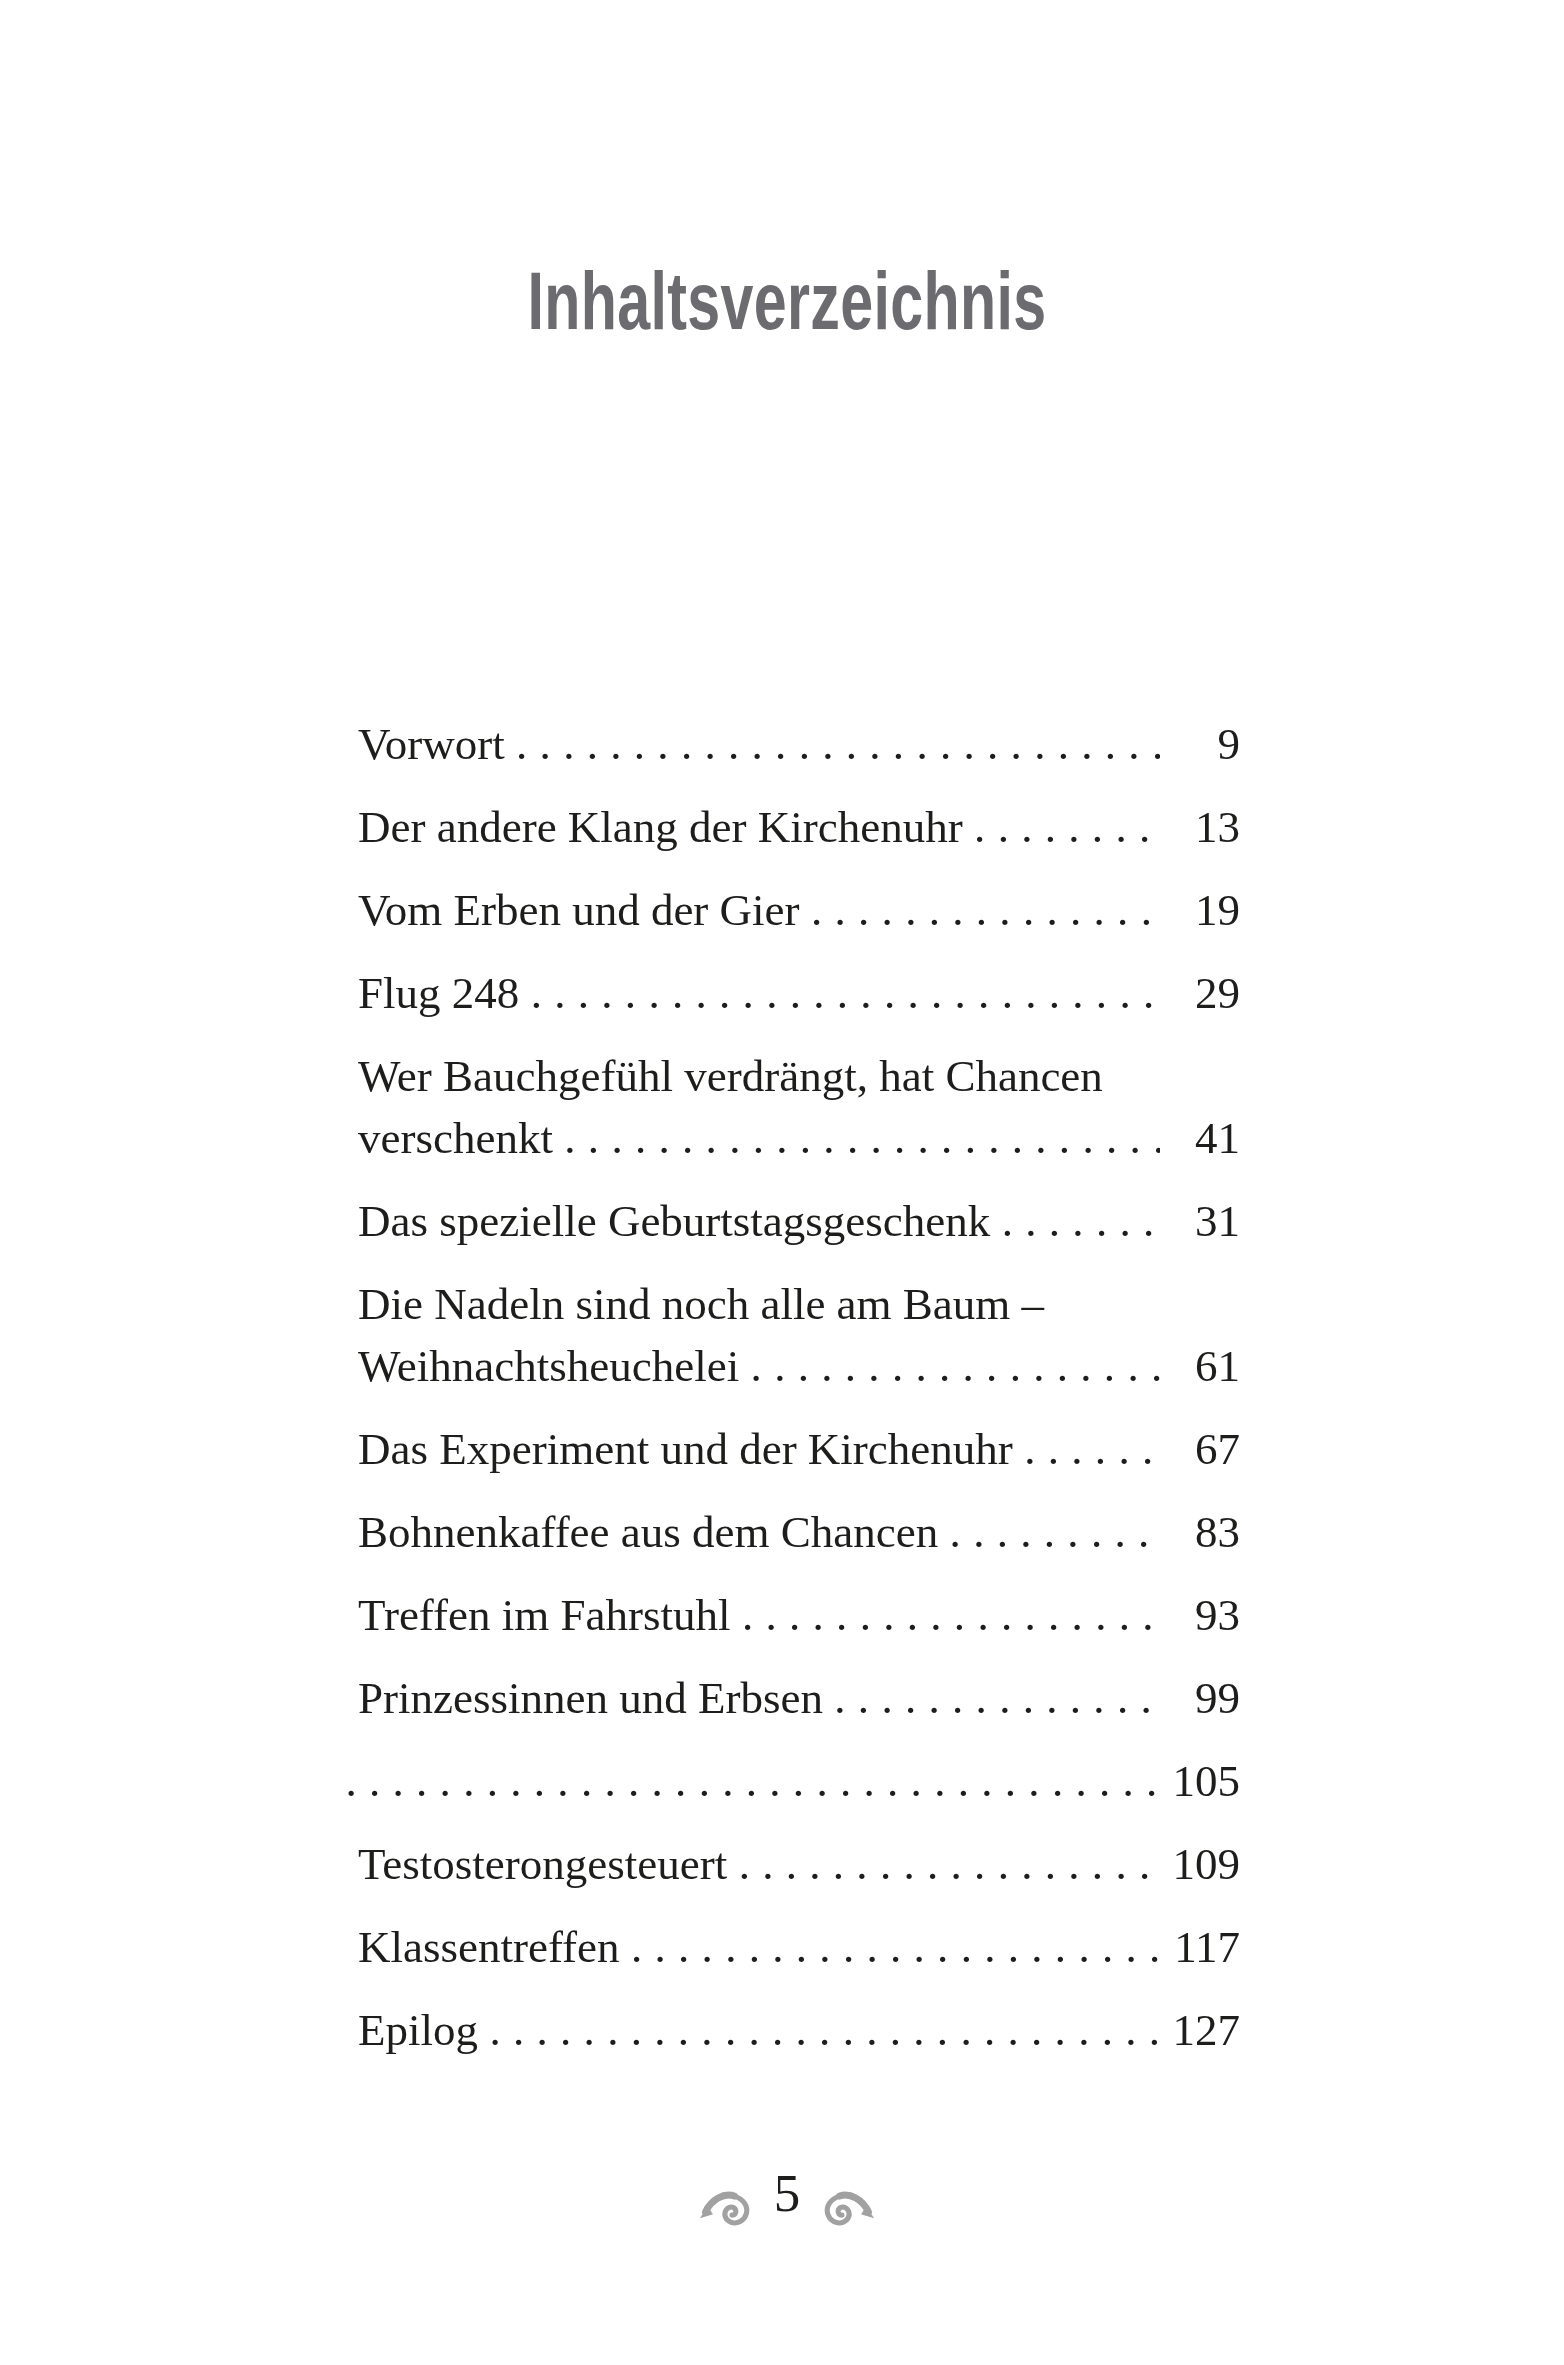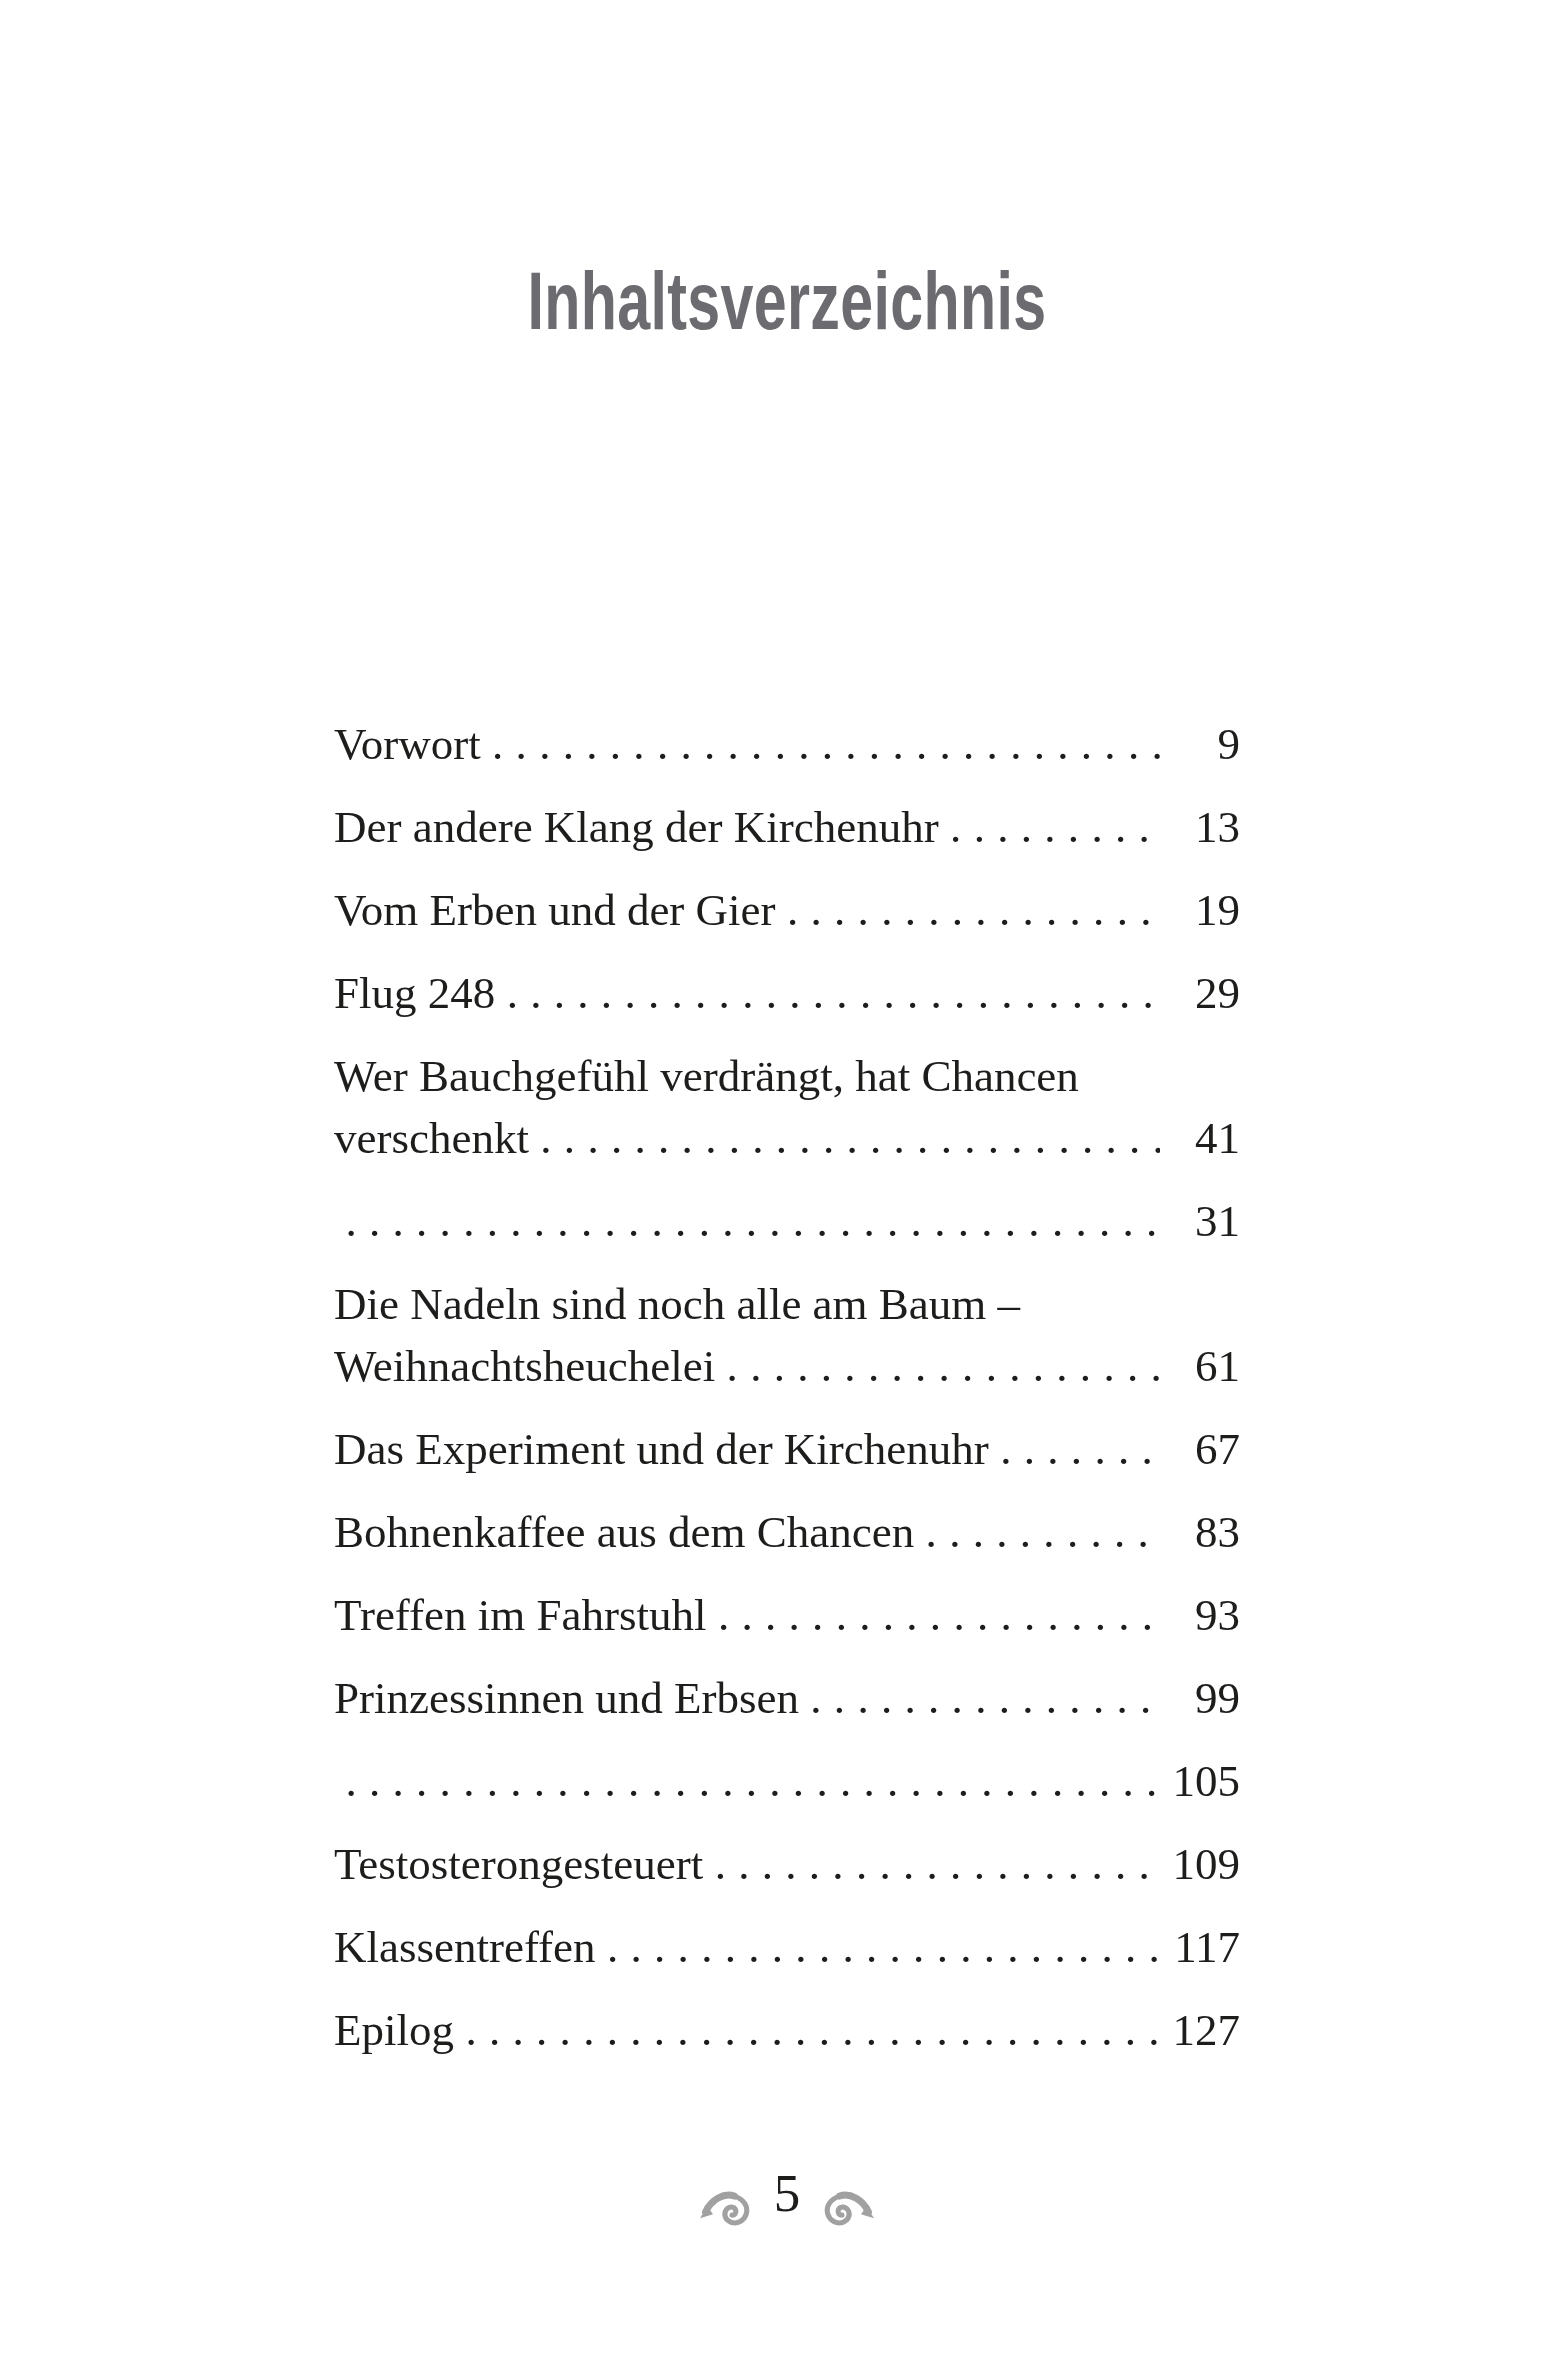--- a/index.html
+++ b/index.html
@@ -30,21 +30,21 @@
   }
   .toc{
     position:absolute;
     top:713px;
     left:334px;
     width:906px;
     font-size:45px;
   }
   .entry{margin-bottom:21px;}
   .row{display:flex;align-items:baseline;line-height:62px;}
-  .t{white-space:pre;flex:0 0 auto;}
+  .t{white-space:pre;flex:0 0 auto;margin-left:24px;}
   .leader{
     flex:1 1 auto;
     min-width:0;
     overflow:hidden;
     white-space:nowrap;
     letter-spacing:12.3px;
     margin-left:11.4px;
   }
   .num{flex:0 0 auto;min-width:80px;text-align:right;}
   .footer{
@@ -104,20 +104,21 @@
           <span class="t">Wer Bauchgefühl verdrängt, hat Chancen</span>
         </div>
         <div class="row">
           <span class="t">verschenkt</span>
           <span class="leader">................................................................................</span>
           <span class="num">41</span>
         </div>
       </div>
       <div class="entry">
         <div class="row">
+          <span class="t">Das spezielle Geburtstagsgeschenk</span>
           <span class="leader">................................................................................</span>
           <span class="num">31</span>
         </div>
       </div>
       <div class="entry">
         <div class="row">
           <span class="t">Die Nadeln sind noch alle am Baum –</span>
         </div>
         <div class="row">
           <span class="t">Weihnachtsheuchelei</span>

